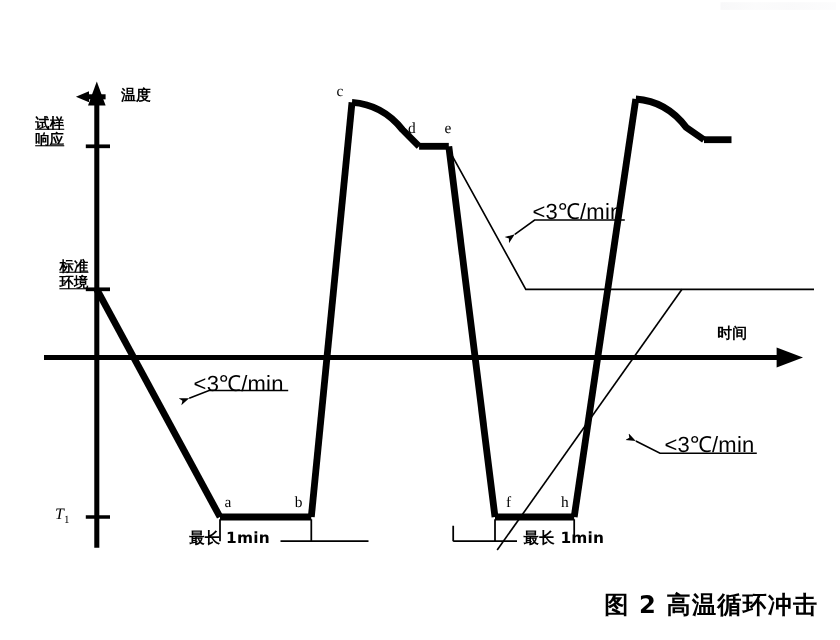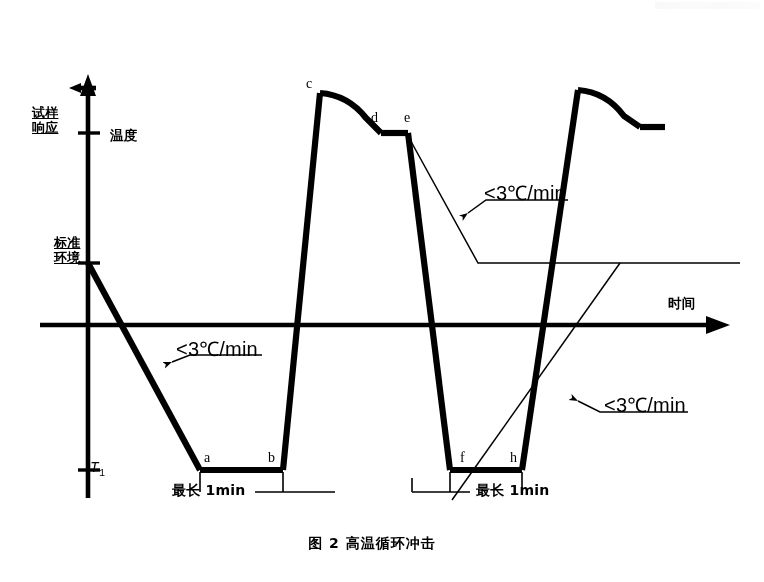--- a/index.html
+++ b/index.html
@@ -56,35 +56,34 @@
     font-family: Liberation Sans, sans-serif;
   }
   .dur-label {
     font-size: 14px;
     font-family: "DejaVu Sans", "Liberation Sans", sans-serif;
     font-weight: 600;
   }
   .t1-label {
     font-size: 14.5px;
     font-style: italic;
-    font-family: Liberation Mono, monospace;
-    margin-left: 40px;
+    font-family: Liberation Serif, serif;
   }
   .t1-label sub {
     font-size: 10px;
     font-style: normal;
   }
   .caption {
     position: absolute;
     left: 0;
     width: 744px;
-    text-align: center;
+    text-align: right;
     font-family: "DejaVu Sans", "Liberation Sans", sans-serif;
     font-weight: 700;
-    font-size: 14px;
+    font-size: 22px;
     letter-spacing: 1px;
   }
   .scan-smudge {
     position: absolute;
     opacity: 0.10;
     background: linear-gradient(90deg,#b9b9c4 0%,#d8d8de 30%,#c9c9d2 62%,#e2e2e8 100%);
   }
 </style>
 </head>
 <body>
@@ -140,23 +139,23 @@
       <path d="M640,127 L665,127"></path>
     </g>
 
     <g fill="none" stroke="#000" stroke-width="1.5">
       <path d="M172,362 L190,355 L262,355" marker-start="url(#lead-arrow)"></path>
       <path d="M468,213 L486,200 L568,200" marker-start="url(#lead-arrow)"></path>
       <path d="M578,401 L600,412 L688,412" marker-start="url(#lead-arrow)"></path>
     </g>
   </svg>
 
-  <div class="lbl cjk axis-name" style="left:110px; top:80px;margin-top:48px;">温度</div>
+  <div class="lbl cjk axis-name" style="left:110px; top:80px;">温度</div>
 
-  <div class="lbl cjk axis-name" style="left:668px; top:296px;">时间</div>
+  <div class="lbl cjk axis-name" style="left:652px; top:296px;">时间</div>
 
   <div class="lbl cjk tick-name" style="left:32px; top:106px;">试样<br>响应</div>
 
   <div class="lbl cjk tick-name" style="left:32px; top:236px;margin-left:22px;">标准<br>环境</div>
 
   <div class="lbl t1-label" style="left:50px; top:460px;">T<sub>1</sub></div>
 
   <div class="lbl pt-label" style="left:204px; top:450px;">a</div>
   <div class="lbl pt-label" style="left:268px; top:450px;">b</div>
   <div class="lbl pt-label" style="left:306px; top:76px;">c</div>

